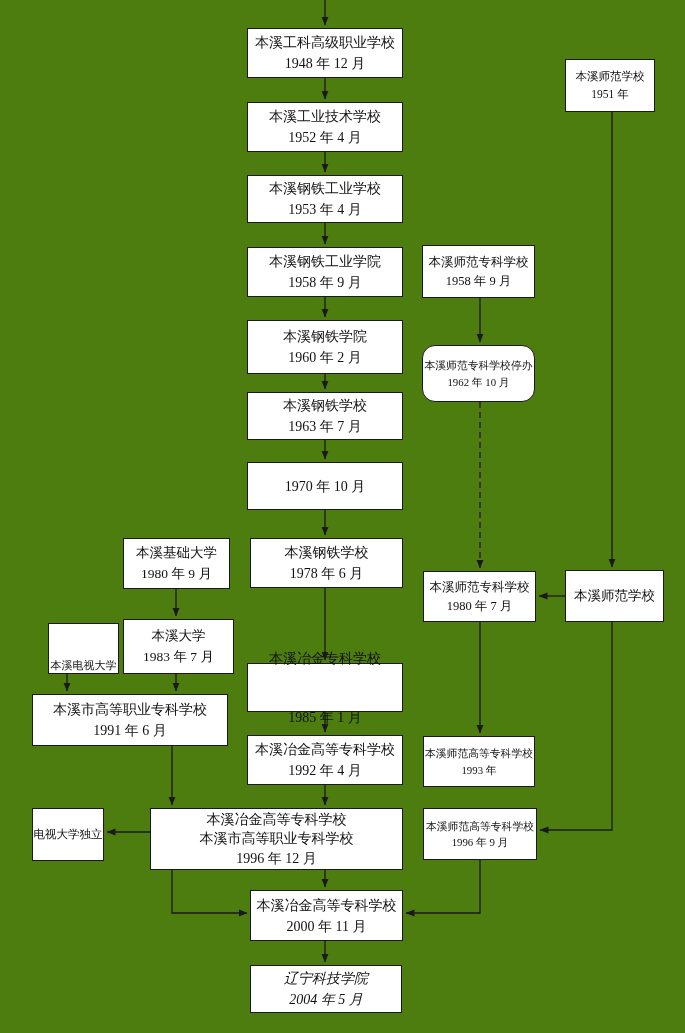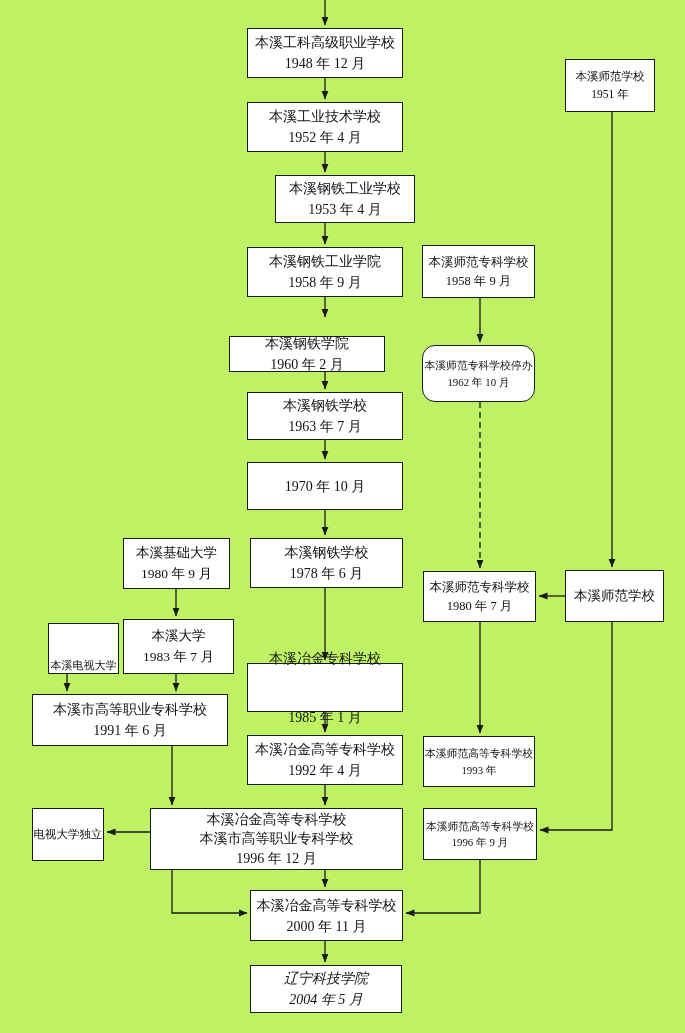--- a/index.html
+++ b/index.html
@@ -1,19 +1,19 @@
 <!DOCTYPE html>
 <html><head>
 <meta charset="utf-8">
 <style>
   html,body{margin:0;padding:0;background:#fff;}
   #stage{
     position:relative;
     width:685px;height:1033px;
-    background:#bef264;
+    background:#4d7c0f;
     font-family:"Liberation Serif","DejaVu Serif",serif;
     overflow:hidden;
   }
   #edge-layer{position:absolute;left:0;top:0;width:685px;height:1033px;}
   .edge{fill:none;stroke:#1a1a1a;stroke-width:1.3;}
   .edge.dashed{stroke-dasharray:6 4;}
   .node{
     position:absolute;
     box-sizing:border-box;
     border:1px solid #1a1a1a;
@@ -69,29 +69,29 @@
   </svg>
   <div id="nodes">
       <div class="node" style="left: 247px; top: 28px; width: 156px; height: 50px; font-size: 14px;">
         <div class="nline">本溪工科高级职业学校</div>
         <div class="nline">1948 年 12 月</div>
       </div>
       <div class="node" style="left: 247px; top: 102px; width: 156px; height: 50px; font-size: 14px;">
         <div class="nline">本溪工业技术学校</div>
         <div class="nline">1952 年 4 月</div>
       </div>
-      <div class="node" style="left: 247px; top: 175px; width: 140px; height: 48px; font-size: 14px; margin-left: 28px;">
+      <div class="node" style="left: 247px; top: 175px; width: 156px; height: 48px; font-size: 14px;">
         <div class="nline">本溪钢铁工业学校</div>
         <div class="nline">1953 年 4 月</div>
       </div>
       <div class="node" style="left: 247px; top: 247px; width: 156px; height: 50px; font-size: 14px;">
         <div class="nline">本溪钢铁工业学院</div>
         <div class="nline">1958 年 9 月</div>
       </div>
-      <div class="node" style="left: 229px; top: 320px; width: 156px; height: 36px; font-size: 14px; margin-top: 16px;">
+      <div class="node" style="left: 247px; top: 320px; width: 156px; height: 54px; font-size: 14px;">
         <div class="nline">本溪钢铁学院</div>
         <div class="nline">1960 年 2 月</div>
       </div>
       <div class="node" style="left: 247px; top: 392px; width: 156px; height: 48px; font-size: 14px;">
         <div class="nline">本溪钢铁学校</div>
         <div class="nline">1963 年 7 月</div>
       </div>
       <div class="node" style="left: 247px; top: 462px; width: 156px; height: 48px; font-size: 14px;">
         <div class="nline">1970 年 10 月</div>
       </div>

